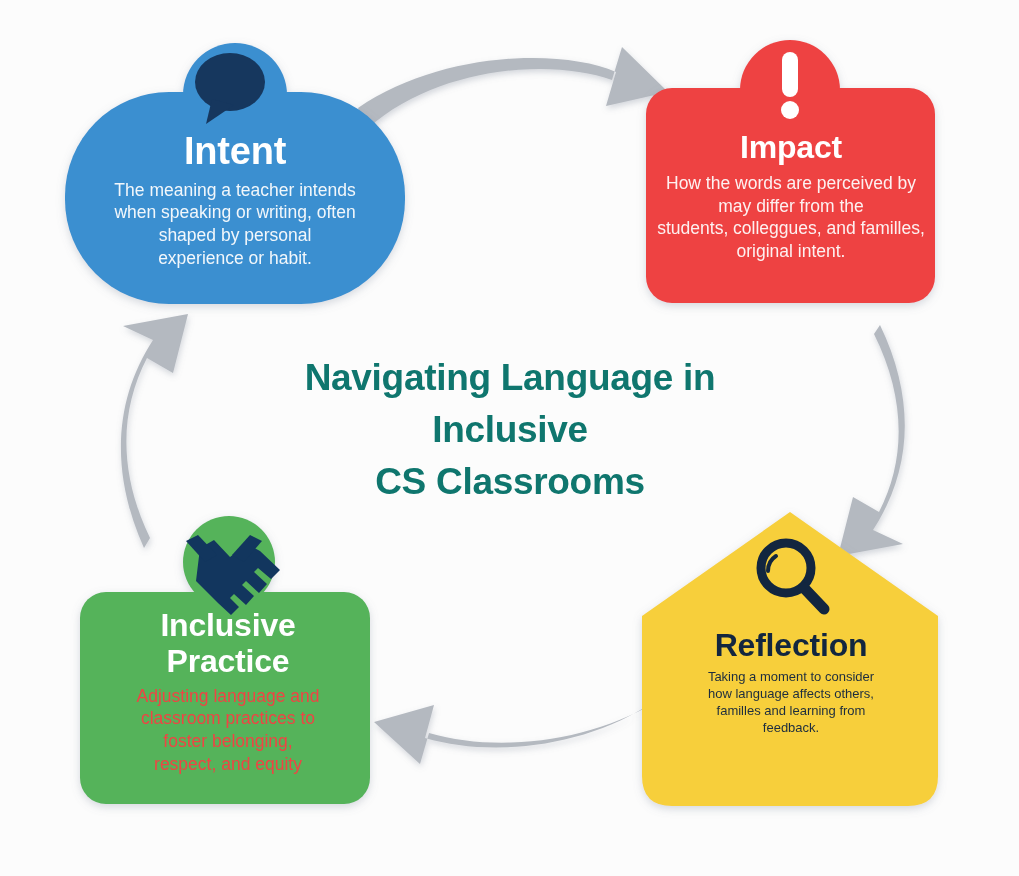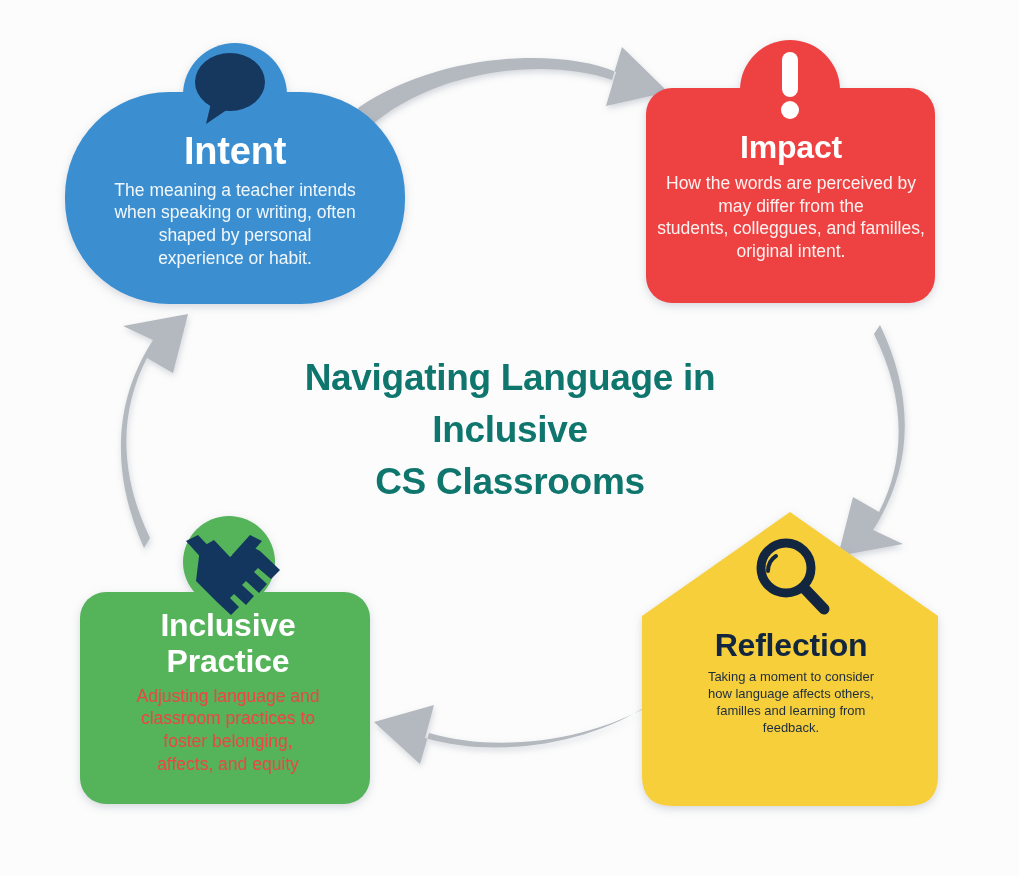--- a/index.html
+++ b/index.html
@@ -236,17 +236,17 @@
 
   <div id="practice-text" class="node-text">
     <div class="node-title">
       <div>Inclusive</div>
       <div>Practice</div>
     </div>
     <div class="node-desc">
       <div>Adjusting language and</div>
       <div>classroom practices to</div>
       <div>foster belonging,</div>
-      <div>affects, and equity</div>
+      <div>respect, and equity</div>
     </div>
   </div>
 
 </div>
 
 </body></html>

